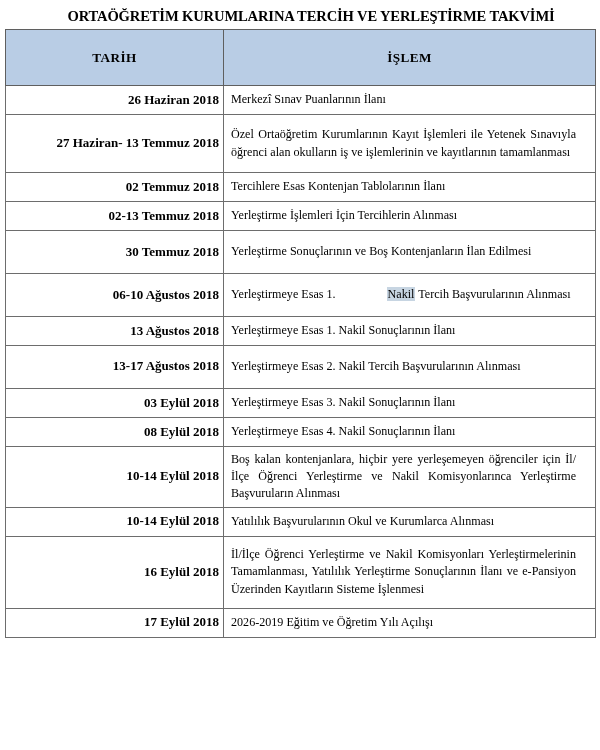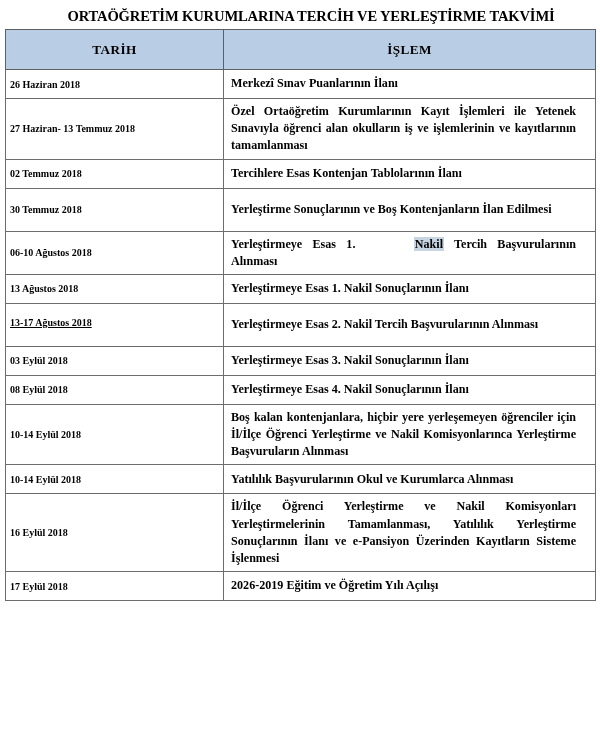--- a/index.html
+++ b/index.html
@@ -49,55 +49,54 @@
     table-layout: fixed;
     font-size: 11.6px;
   }
 
   .calendar-table col.col-date  { width: 218px; }
   .calendar-table col.col-task  { width: 372px; }
 
   .calendar-table th,
   .calendar-table td {
     border: 1px solid #6d6d6d;
-    padding: 5px;
+    padding: 13px;
     vertical-align: middle;
   }
 
   
   .calendar-table thead th {
     background: #b9cde5;
     height: 29px;
     font-size: 13.2px;
     font-weight: bold;
     text-align: center;
     letter-spacing: 0.4px;
     border-color: #5f5f5f;
   }
 
   
   td.date-cell {
-    text-align: left;
+    text-align: right;
     font-weight: bold;
-    font-size: 10px;
+    font-size: 13px;
     padding: 3px 4px;
     line-height: 1.3;
     white-space: nowrap;
   }
   td.date-cell.align-top {
     vertical-align: top;
     padding-top: 12px;
-    text-decoration: underline;
   }
 
   
   td.task-cell {
     text-align: justify;
     text-align-last: left;
-    font-weight: bold;
+    font-weight: normal;
     font-size: 12.1px;
     line-height: 1.42;
     padding: 4px 19px 4px 7px;
     hyphens: none;
   }
   td.task-cell.single-line {
     text-align: left;
     text-align-last: left;
   }
 
@@ -138,20 +137,24 @@
           <td class="task-cell single-line">Merkezî Sınav Puanlarının İlanı</td>
         </tr>
         <tr class="r-3line">
           <td class="date-cell">27 Haziran- 13 Temmuz 2018</td>
           <td class="task-cell">Özel Ortaöğretim Kurumlarının Kayıt İşlemleri ile Yetenek Sınavıyla öğrenci alan okulların iş ve işlemlerinin ve kayıtlarının tamamlanması</td>
         </tr>
         <tr class="r-1line">
           <td class="date-cell">02 Temmuz 2018</td>
           <td class="task-cell single-line">Tercihlere Esas Kontenjan Tablolarının İlanı</td>
         </tr>
+        <tr class="r-1line">
+          <td class="date-cell">02-13 Temmuz 2018</td>
+          <td class="task-cell single-line">Yerleştirme İşlemleri İçin Tercihlerin Alınması</td>
+        </tr>
         <tr class="r-2line">
           <td class="date-cell">30 Temmuz 2018</td>
           <td class="task-cell">Yerleştirme Sonuçlarının ve Boş Kontenjanların İlan Edilmesi</td>
         </tr>
         <tr class="r-2line">
           <td class="date-cell">06-10 Ağustos 2018</td>
           <td class="task-cell">Yerleştirmeye Esas 1. <span class="hl">Nakil</span> Tercih Başvurularının Alınması</td>
         </tr>
         <tr class="r-1line">
           <td class="date-cell">13 Ağustos 2018</td>

